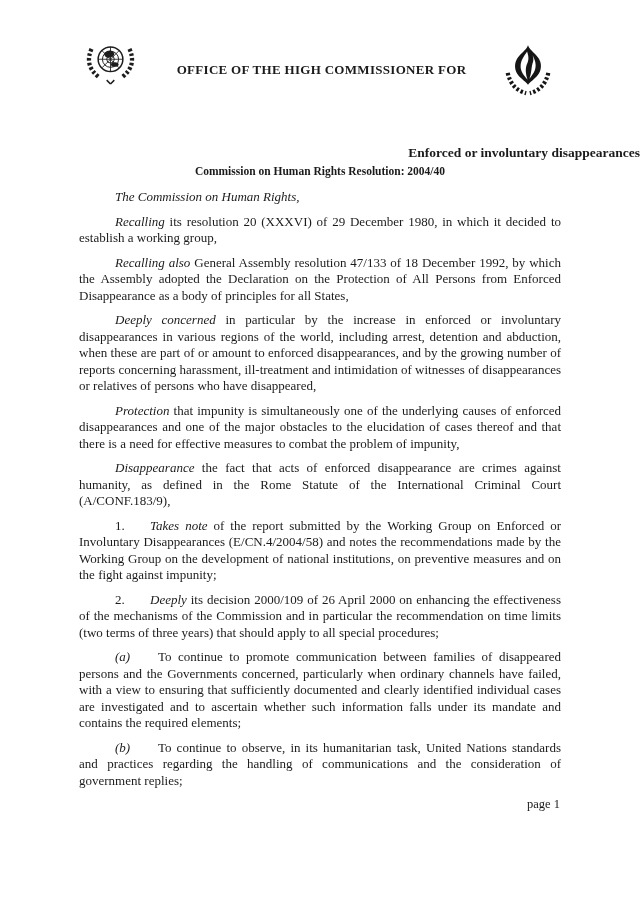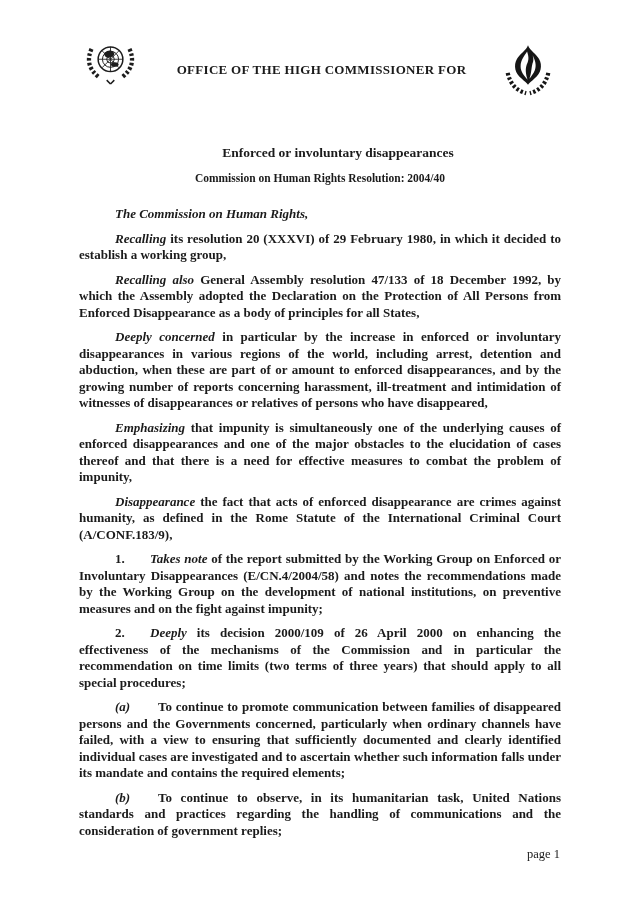--- a/index.html
+++ b/index.html
@@ -28,36 +28,35 @@
     font-weight: bold;
     font-size: 13px;
     line-height: 17px;
     letter-spacing: 0.3px;
     margin-top: 21px;
     padding: 0 10px;
   }
   
   .doc-title {
     margin-top: 45px;
-    text-align: center;
+    text-align: right;
     font-size: 13.5px;
     font-weight: bold;
     padding-left: 36px;
   }
   .doc-subtitle {
-    margin-top: 11px;
+    margin-top: 4px;
     text-align: center;
     font-size: 11.5px;
     font-weight: bold;
   }
   
   .body-text {
-    margin-top: 22px;
+    margin-top: 12px;
     padding: 0 79px 0 79px;
-    font-weight: bold;
   }
   .para {
     font-size: 13px;
     line-height: 16.5px;
     text-align: justify;
     text-indent: 36px;
     margin-bottom: 8px;
   }
   .lead { font-style: italic; }
   .marker { display: inline-block; min-width: 35px; text-indent: 0; }
@@ -105,27 +104,27 @@
     </svg>
   </div>
 
   <div class="doc-title">Enforced or involuntary disappearances</div>
   <div class="doc-subtitle">Commission on Human Rights Resolution: 2004/40</div>
 
   <div class="body-text">
 
     <p class="para"><span class="lead">The Commission on Human Rights,</span><span></span></p>
 
-    <p class="para"><span class="lead">Recalling</span><span> its resolution 20 (XXXVI) of 29 February 1980, in which it decided to establish a working group,</span></p>
+    <p class="para"><span class="lead">Recalling</span><span> its resolution 20 (XXXVI) of 29 December 1980, in which it decided to establish a working group,</span></p>
 
     <p class="para"><span class="lead">Recalling also</span><span> General Assembly resolution 47/133 of 18 December 1992, by which the Assembly adopted the Declaration on the Protection of All Persons from Enforced Disappearance as a body of principles for all States,</span></p>
 
     <p class="para"><span class="lead">Deeply concerned</span><span> in particular by the increase in enforced or involuntary disappearances in various regions of the world, including arrest, detention and abduction, when these are part of or amount to enforced disappearances, and by the growing number of reports concerning harassment, ill-treatment and intimidation of witnesses of disappearances or relatives of persons who have disappeared,</span></p>
 
-    <p class="para"><span class="lead">Emphasizing</span><span> that impunity is simultaneously one of the underlying causes of enforced disappearances and one of the major obstacles to the elucidation of cases thereof and that there is a need for effective measures to combat the problem of impunity,</span></p>
+    <p class="para"><span class="lead">Protection</span><span> that impunity is simultaneously one of the underlying causes of enforced disappearances and one of the major obstacles to the elucidation of cases thereof and that there is a need for effective measures to combat the problem of impunity,</span></p>
 
     <p class="para"><span class="lead">Disappearance</span><span> the fact that acts of enforced disappearance are crimes against humanity, as defined in the Rome Statute of the International Criminal Court (A/CONF.183/9),</span></p>
 
     <p class="para"><span class="marker">1.</span><span class="lead">Takes note</span><span> of the report submitted by the Working Group on Enforced or Involuntary Disappearances (E/CN.4/2004/58) and notes the recommendations made by the Working Group on the development of national institutions, on preventive measures and on the fight against impunity;</span></p>
 
     <p class="para"><span class="marker">2.</span><span class="lead">Deeply</span><span> its decision 2000/109 of 26 April 2000 on enhancing the effectiveness of the mechanisms of the Commission and in particular the recommendation on time limits (two terms of three years) that should apply to all special procedures;</span></p>
 
 
     <p class="para"><span class="marker letter">(a)</span><span>To continue to promote communication between families of disappeared persons and the Governments concerned, particularly when ordinary channels have failed, with a view to ensuring that sufficiently documented and clearly identified individual cases are investigated and to ascertain whether such information falls under its mandate and contains the required elements;</span></p>
 

